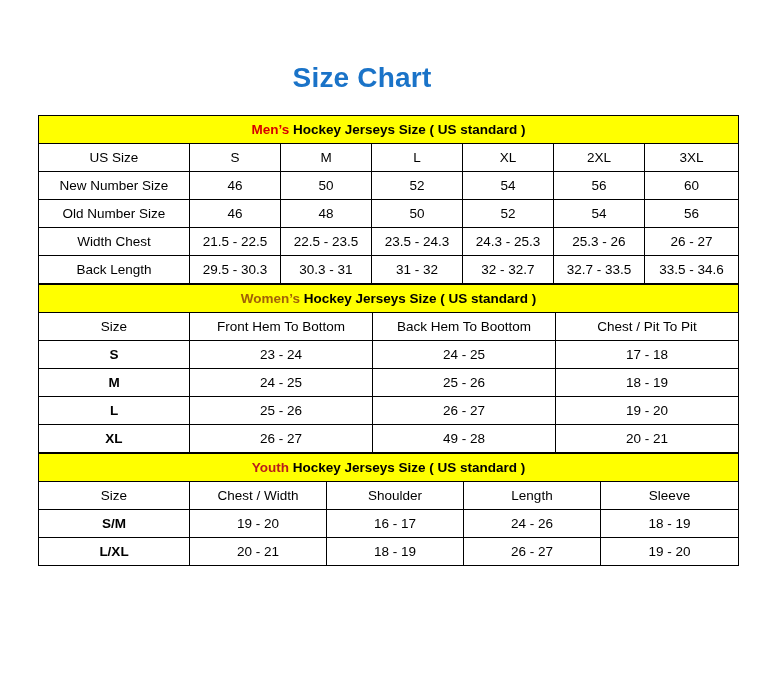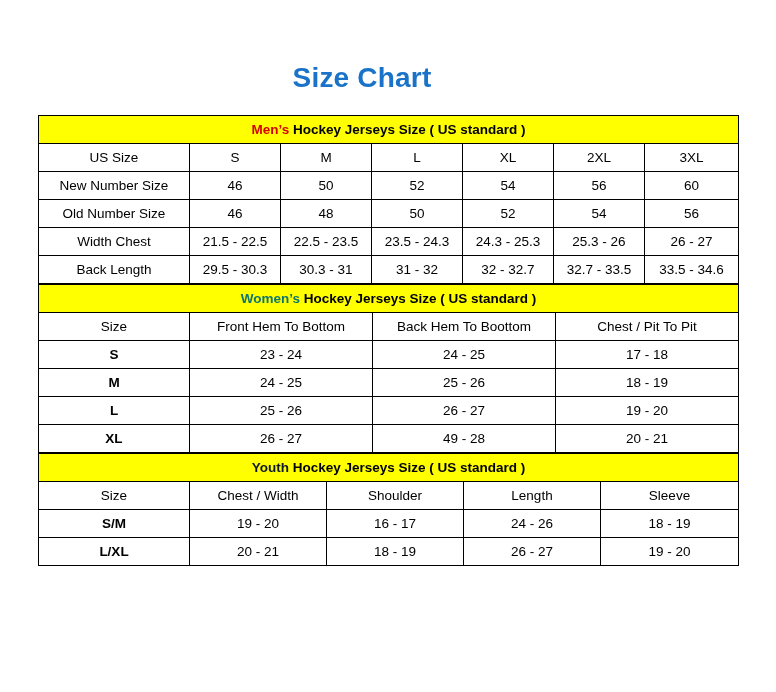--- a/index.html
+++ b/index.html
@@ -44,22 +44,22 @@
     height: 27px;
     padding: 0 2px;
   }
   td.banner {
     background: #ffff00;
     font-weight: bold;
     font-size: 14.5px;
     height: 32px;
   }
   .banner .accent-men { color: #d60000; }
-  .banner .accent-women { color: #0f766e; }
-  .banner .accent-youth { color: #0f172a; }
+  .banner .accent-women { color: #a16207; }
+  .banner .accent-youth { color: #b91c1c; }
   td.hdr {
     font-weight: normal;
   }
   td.rowlabel {
     text-align: center;
     margin-left: 22px;
   }
   td.rowlabel-bold {
     font-weight: bold;
     text-align: center;

